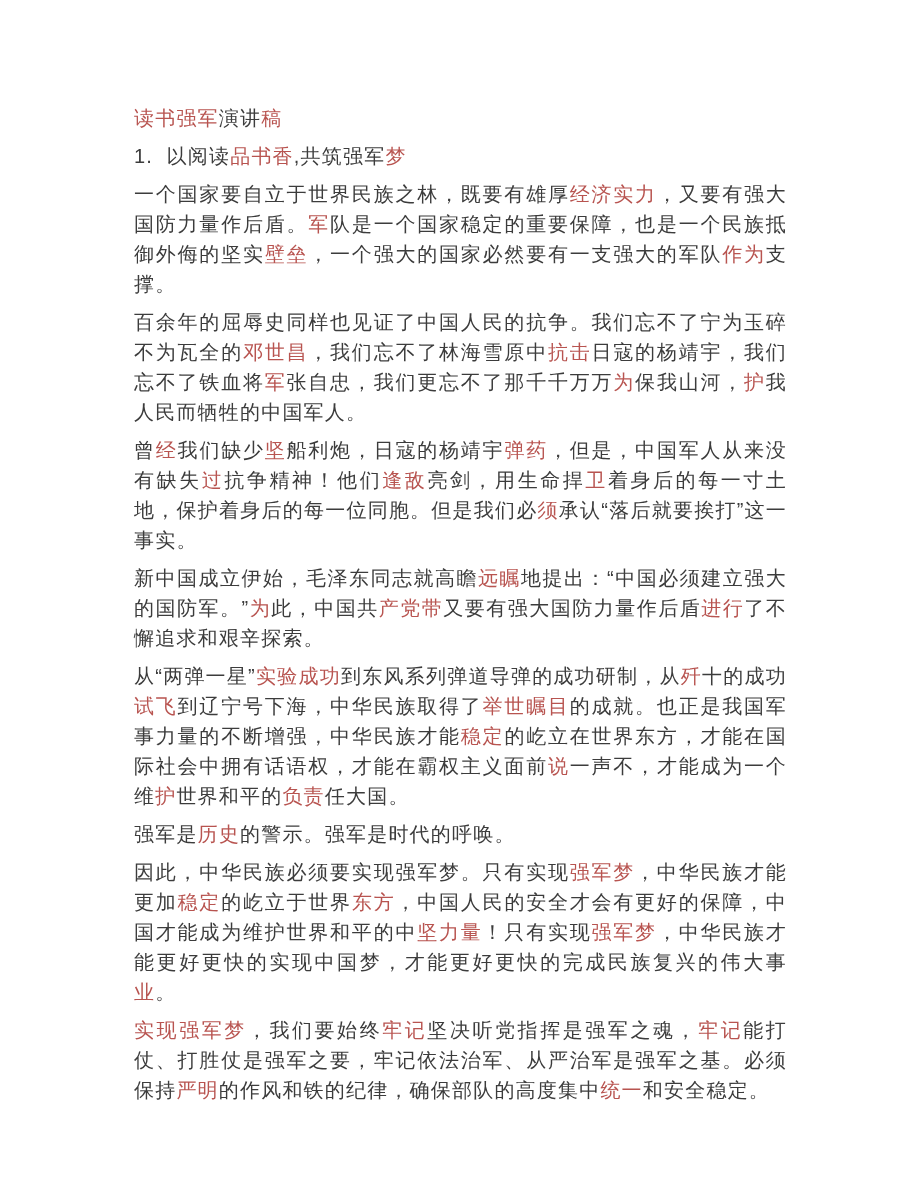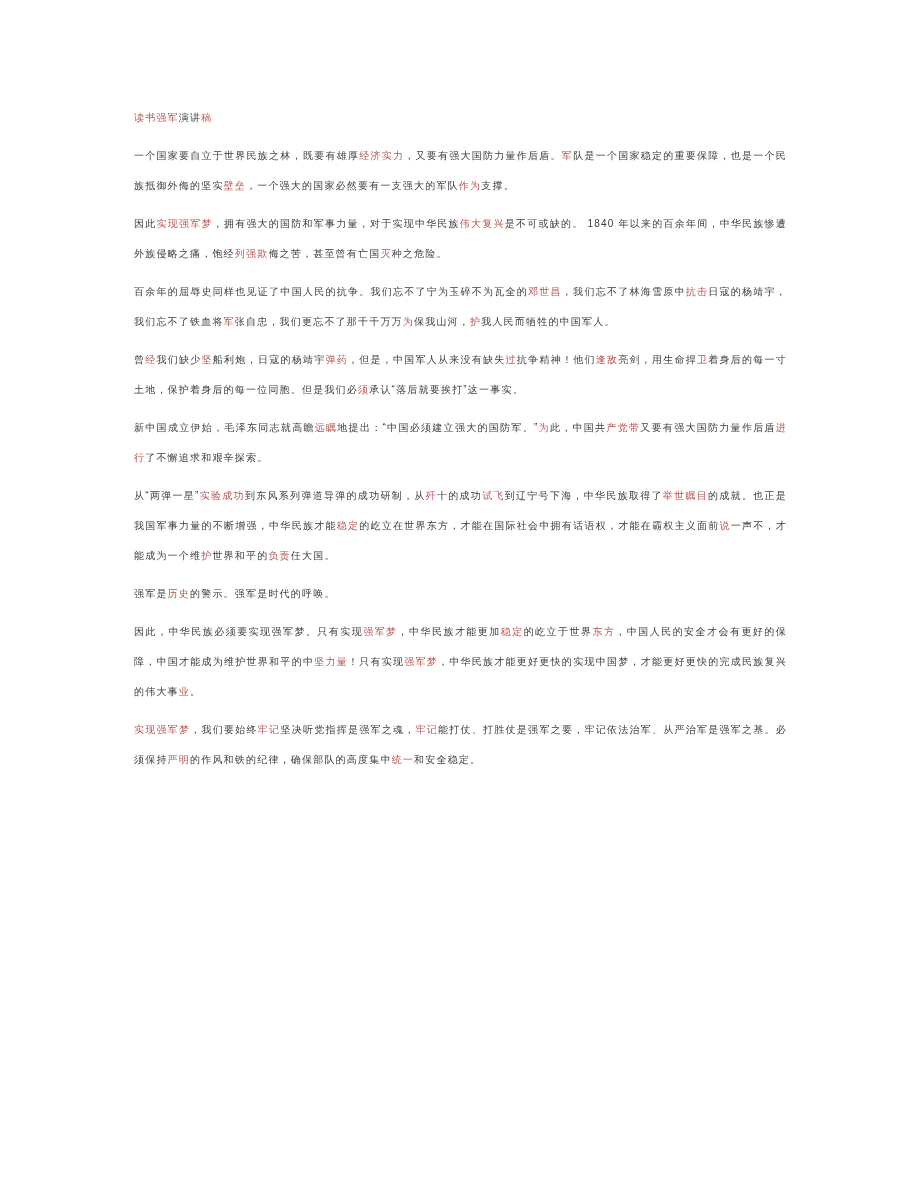--- a/index.html
+++ b/index.html
@@ -11,38 +11,38 @@
     position: relative;
     width: 920px;
     min-height: 1191px;
     background: #ffffff;
     box-sizing: border-box;
     padding: 103px 133px 40px 134px;
     font-family: "Liberation Sans", "DejaVu Sans", sans-serif;
   }
   .doc p {
     margin: 0 0 8px 0;
-    font-size: 10px;
+    font-size: 20px;
     line-height: 30px;
     color: var(--ink, #3c3c3c);
     text-align: justify;
     letter-spacing: 1.2px;
     word-break: break-all;
   }
   .doc p:last-child { margin-bottom: 18px; }
   .red { color: var(--red, #b85450); }
 </style>
 </head>
 <body>
 
 <div class="page" style="background: rgb(255, 255, 255);">
   <div class="doc">
       <p><span class="red">读书强军</span><span>演讲</span><span class="red">稿</span></p>
+      <p><span>1.&nbsp; 以阅读</span><span class="red">品书香</span><span>,共筑强军</span><span class="red">梦</span></p>
       <p><span>一个国家要自立于世界民族之林，既要有雄厚</span><span class="red">经济实力</span><span>，又要有强大国防力量作后盾。</span><span class="red">军</span><span>队是一个国家稳定的重要保障，也是一个民族抵御外侮的坚实</span><span class="red">壁垒</span><span>，一个强大的国家必然要有一支强大的军队</span><span class="red">作为</span><span>支撑。</span></p>
-      <p><span>因此</span><span class="red">实现强军梦</span><span>，拥有强大的国防和军事力量，对于实现中华民族</span><span class="red">伟大复兴</span><span>是不可或缺的。 1840 年以来的百余年间，中华民族惨遭外族侵略之痛，饱经</span><span class="red">列强欺</span><span>侮之苦，甚至曾有亡国</span><span class="red">灭</span><span>种之危险。</span></p>
       <p><span>百余年的屈辱史同样也见证了中国人民的抗争。我们忘不了宁为玉碎不为瓦全的</span><span class="red">邓世昌</span><span>，我们忘不了林海雪原中</span><span class="red">抗击</span><span>日寇的杨靖宇，我们忘不了铁血将</span><span class="red">军</span><span>张自忠，我们更忘不了那千千万万</span><span class="red">为</span><span>保我山河，</span><span class="red">护</span><span>我人民而牺牲的中国军人。</span></p>
       <p><span>曾</span><span class="red">经</span><span>我们缺少</span><span class="red">坚</span><span>船利炮，日寇的杨靖宇</span><span class="red">弹药</span><span>，但是，中国军人从来没有缺失</span><span class="red">过</span><span>抗争精神！他们</span><span class="red">逢敌</span><span>亮剑，用生命捍</span><span class="red">卫</span><span>着身后的每一寸土地，保护着身后的每一位同胞。但是我们必</span><span class="red">须</span><span>承认“落后就要挨打”这一事实。</span></p>
       <p><span>新中国成立伊始，毛泽东同志就高瞻</span><span class="red">远瞩</span><span>地提出：“中国必须建立强大的国防军。”</span><span class="red">为</span><span>此，中国共</span><span class="red">产党带</span><span>又要有强大国防力量作后盾</span><span class="red">进行</span><span>了不懈追求和艰辛探索。</span></p>
       <p><span>从“两弹一星”</span><span class="red">实验成功</span><span>到东风系列弹道导弹的成功研制，从</span><span class="red">歼</span><span>十的成功</span><span class="red">试飞</span><span>到辽宁号下海，中华民族取得了</span><span class="red">举世瞩目</span><span>的成就。也正是我国军事力量的不断增强，中华民族才能</span><span class="red">稳定</span><span>的屹立在世界东方，才能在国际社会中拥有话语权，才能在霸权主义面前</span><span class="red">说</span><span>一声不，才能成为一个维</span><span class="red">护</span><span>世界和平的</span><span class="red">负责</span><span>任大国。</span></p>
       <p><span>强军是</span><span class="red">历史</span><span>的警示。强军是时代的呼唤。</span></p>
       <p><span>因此，中华民族必须要实现强军梦。只有实现</span><span class="red">强军梦</span><span>，中华民族才能更加</span><span class="red">稳定</span><span>的屹立于世界</span><span class="red">东方</span><span>，中国人民的安全才会有更好的保障，中国才能成为维护世界和平的中</span><span class="red">坚力量</span><span>！只有实现</span><span class="red">强军梦</span><span>，中华民族才能更好更快的实现中国梦，才能更好更快的完成民族复兴的伟大事</span><span class="red">业</span><span>。</span></p>
       <p><span class="red">实现强军梦</span><span>，我们要始终</span><span class="red">牢记</span><span>坚决听党指挥是强军之魂，</span><span class="red">牢记</span><span>能打仗、打胜仗是强军之要，牢记依法治军、从严治军是强军之基。必须保持</span><span class="red">严明</span><span>的作风和铁的纪律，确保部队的高度集中</span><span class="red">统一</span><span>和安全稳定。</span></p>
     </div>
 </div>
 

